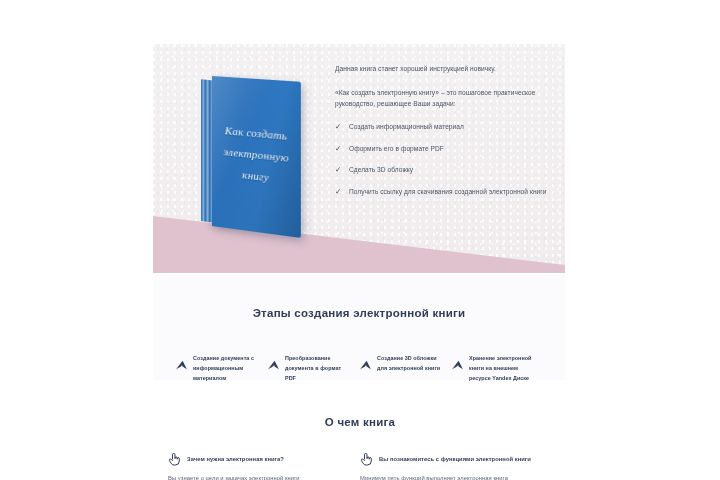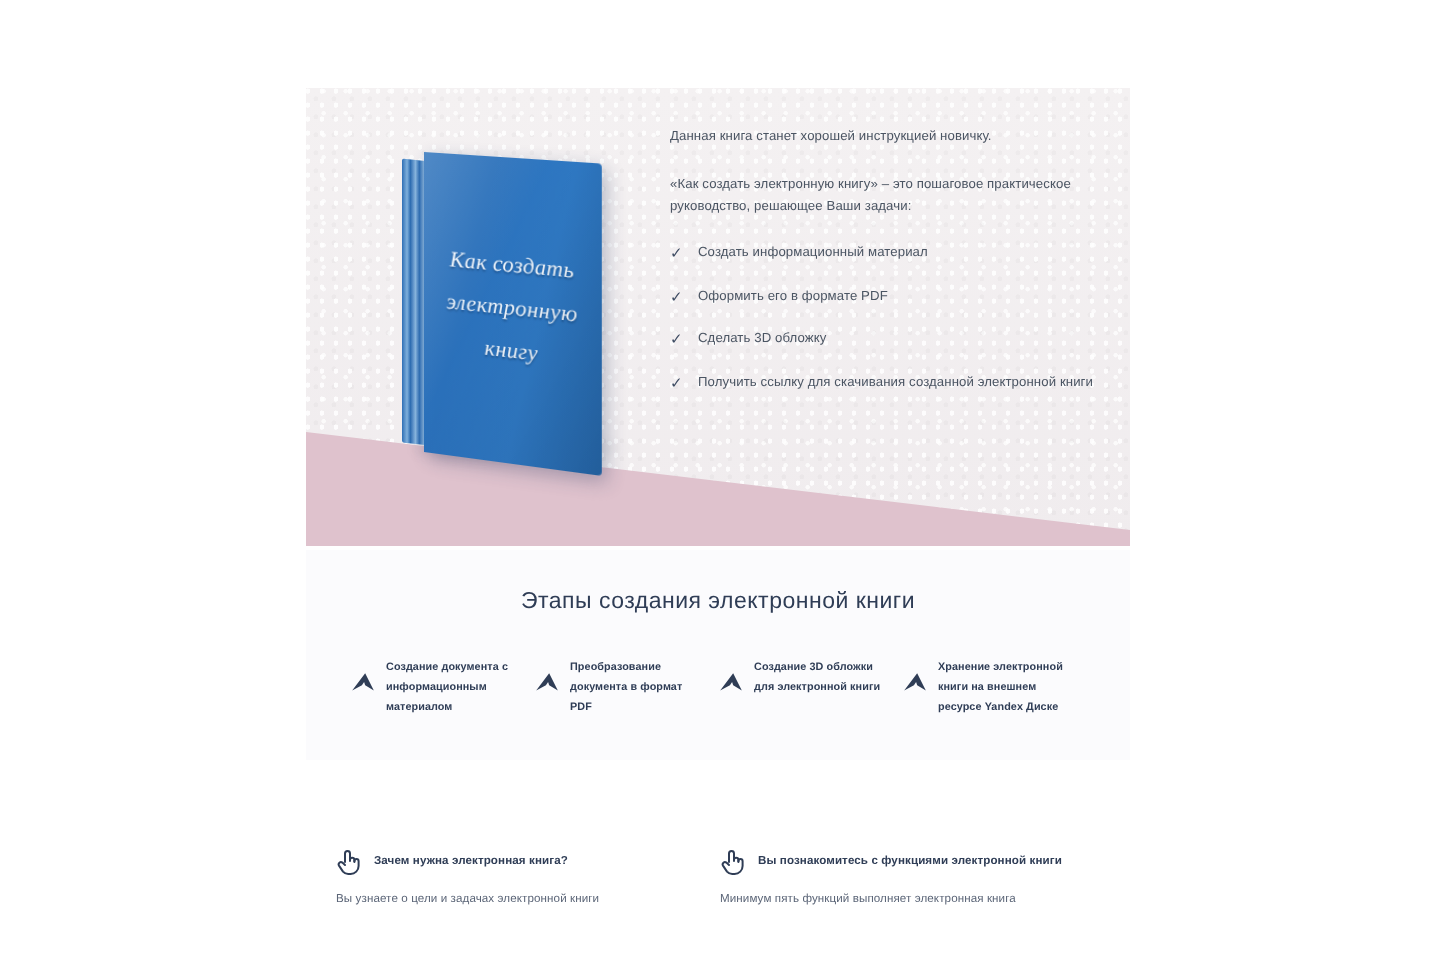--- a/index.html
+++ b/index.html
@@ -180,24 +180,24 @@
     left: 153px;
     top: 275px;
     width: 412px;
     height: 105px;
     background: #fbfbfd;
   }
   .steps-title {
     text-align: center;
     color: #2f3d56;
     font-size: 11.5px;
-    font-weight: normal;
+    font-weight: bold;
     letter-spacing: .25px;
     padding-top: 16px;
-    margin: 4px;
+    margin: 16px;
   }
   .steps-row {
     display: flex;
     padding: 18px 22px 0 22px;
     gap: 0px;
   }
   .step {
     flex: 1 1 0;
     display: flex;
     align-items: flex-start;
@@ -349,20 +349,21 @@
         <svg class="step-icon" viewBox="0 0 24 24">
           <path d="M2 19 L14 3 L22 19 L14 14 L13 11 L11 14 Z" fill="#2f3d56"></path>
         </svg>
         <div class="step-text">Хранение электронной книги на внешнем ресурсе Yandex Диске</div>
       </div>
 
     </div>
   </section>
 
   <section class="about">
+    <h2 class="about-title">О чем книга</h2>
 
     <div class="about-row">
 
       <div class="about-col">
         <div class="about-head">
           <svg class="hand-icon" viewBox="0 0 26 28">
             <g fill="none" stroke="#2f3d56" stroke-width="2" stroke-linejoin="round" stroke-linecap="round">
               <path d="M9 14 V5.5 a2.5 2.5 0 0 1 5 0 V13"></path>
               <path d="M14 12 a2.2 2.2 0 0 1 4.4 0 V14"></path>
               <path d="M18.4 13.2 a2.1 2.1 0 0 1 4.2 0 V18 a8 8 0 0 1 -8 8 h-2.4 a7 7 0 0 1 -5.2 -2.4 L3 17.6 a2.3 2.3 0 0 1 3.4 -3 L9 17"></path>

